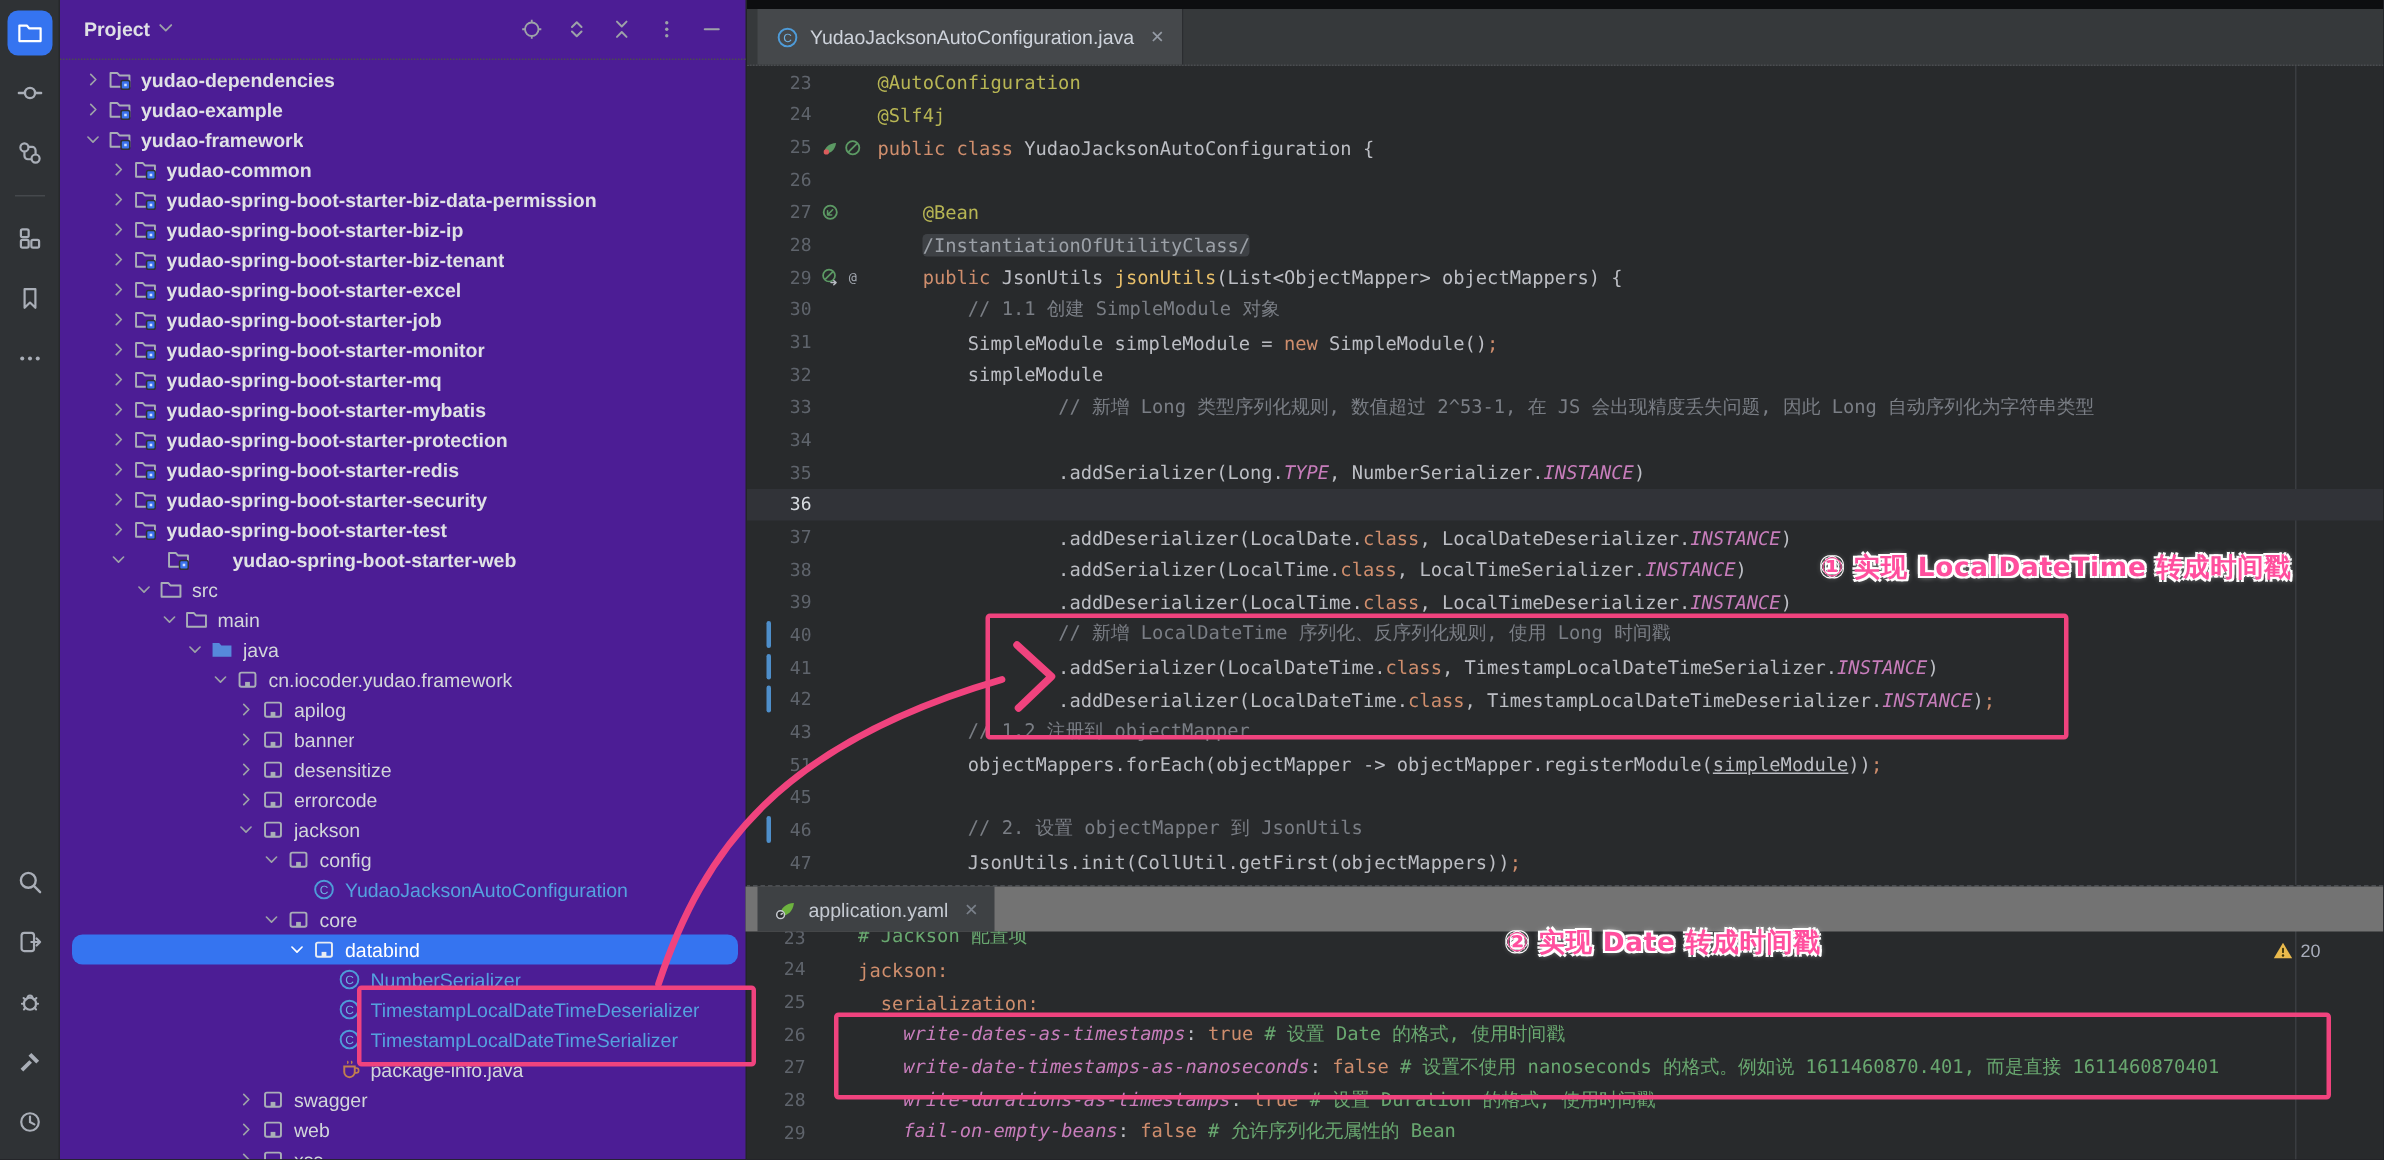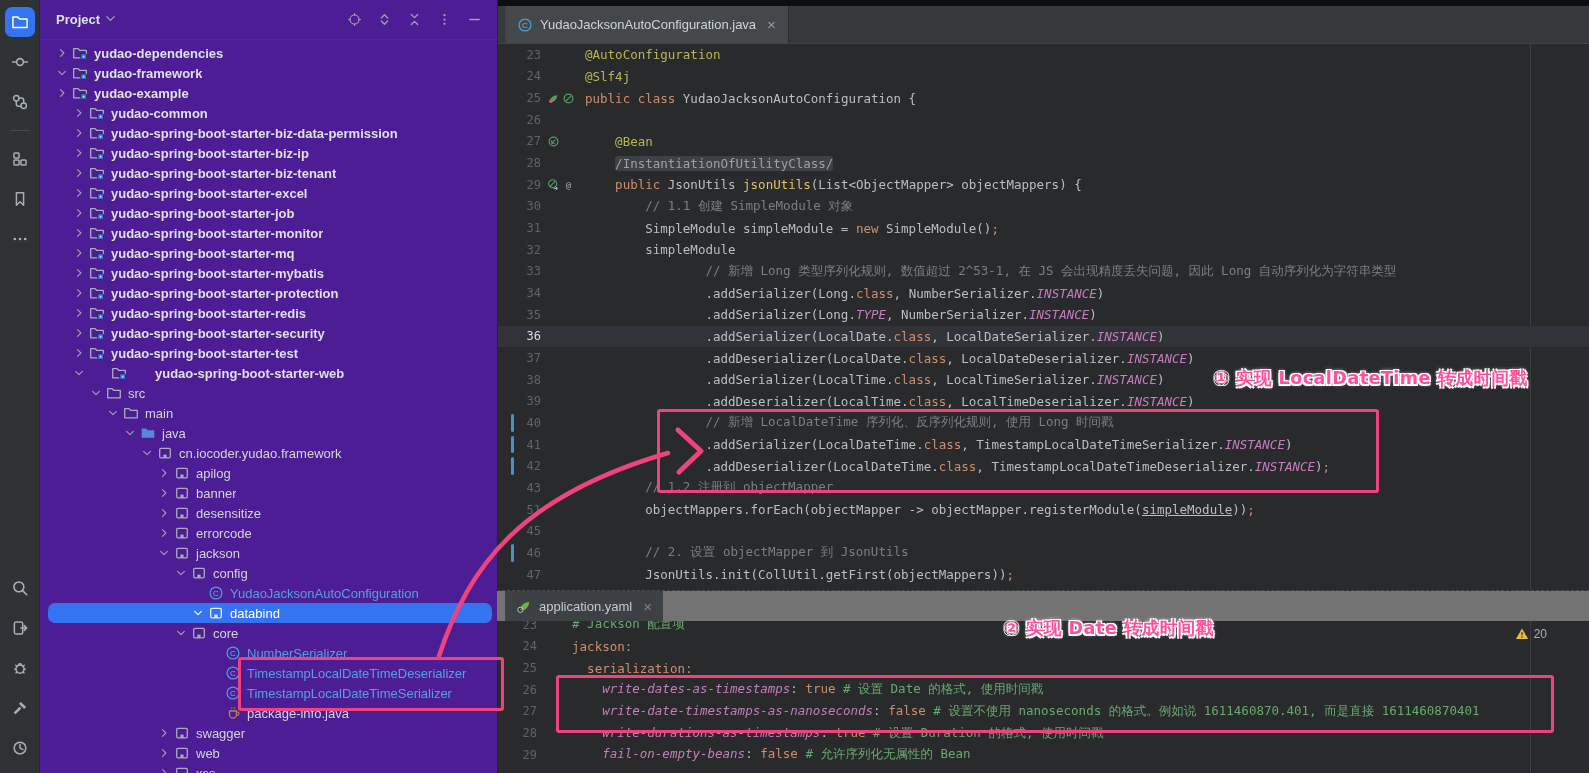--- a/index.html
+++ b/index.html
@@ -259,49 +259,49 @@
               <rect x="8.7" y="8.7" width="5.8" height="5.8" rx="1.2" fill="#3B72EE" stroke="#2F3235"></rect>
               <rect x="10.8" y="10.8" width="1.7" height="1.7" fill="#CFE0FF"></rect>
             </svg>
           </span>
           <span class="tlabel">yudao-dependencies</span>
         </div>
         <div class="trow t-mod" style="padding-left: 6px;">
           <span class="tchev">
             <span class="isvg">
               <svg viewBox="0 0 16 16">
+                <path d="M6 3.5 L10.5 8 L6 12.5" stroke="currentColor" stroke-width="1.5" fill="none" stroke-linecap="round" stroke-linejoin="round"></path>
+              </svg>
+            </span>
+          </span>
+          <span class="isvg ticon">
+            <svg viewBox="0 0 16 16">
+              <path d="M1.7 12.8V3.6h4.4l1.5 1.7h6.7v7.5z" stroke="currentColor" stroke-width="1.3" fill="none" stroke-linejoin="round"></path>
+              <rect x="8.7" y="8.7" width="5.8" height="5.8" rx="1.2" fill="#3B72EE" stroke="#2F3235"></rect>
+              <rect x="10.8" y="10.8" width="1.7" height="1.7" fill="#CFE0FF"></rect>
+            </svg>
+          </span>
+          <span class="tlabel">yudao-example</span>
+        </div>
+        <div class="trow t-mod" style="padding-left: 6px;">
+          <span class="tchev">
+            <span class="isvg">
+              <svg viewBox="0 0 16 16">
                 <path d="M3.5 5.8 L8 10.3 L12.5 5.8" stroke="currentColor" stroke-width="1.5" fill="none" stroke-linecap="round" stroke-linejoin="round"></path>
               </svg>
             </span>
           </span>
           <span class="isvg ticon">
             <svg viewBox="0 0 16 16">
               <path d="M1.7 12.8V3.6h4.4l1.5 1.7h6.7v7.5z" stroke="currentColor" stroke-width="1.3" fill="none" stroke-linejoin="round"></path>
               <rect x="8.7" y="8.7" width="5.8" height="5.8" rx="1.2" fill="#3B72EE" stroke="#2F3235"></rect>
               <rect x="10.8" y="10.8" width="1.7" height="1.7" fill="#CFE0FF"></rect>
             </svg>
           </span>
           <span class="tlabel">yudao-framework</span>
-        </div>
-        <div class="trow t-mod" style="padding-left: 6px;">
-          <span class="tchev">
-            <span class="isvg">
-              <svg viewBox="0 0 16 16">
-                <path d="M6 3.5 L10.5 8 L6 12.5" stroke="currentColor" stroke-width="1.5" fill="none" stroke-linecap="round" stroke-linejoin="round"></path>
-              </svg>
-            </span>
-          </span>
-          <span class="isvg ticon">
-            <svg viewBox="0 0 16 16">
-              <path d="M1.7 12.8V3.6h4.4l1.5 1.7h6.7v7.5z" stroke="currentColor" stroke-width="1.3" fill="none" stroke-linejoin="round"></path>
-              <rect x="8.7" y="8.7" width="5.8" height="5.8" rx="1.2" fill="#3B72EE" stroke="#2F3235"></rect>
-              <rect x="10.8" y="10.8" width="1.7" height="1.7" fill="#CFE0FF"></rect>
-            </svg>
-          </span>
-          <span class="tlabel">yudao-example</span>
         </div>
         <div class="trow t-mod" style="padding-left: 23px;">
           <span class="tchev">
             <span class="isvg">
               <svg viewBox="0 0 16 16">
                 <path d="M6 3.5 L10.5 8 L6 12.5" stroke="currentColor" stroke-width="1.5" fill="none" stroke-linecap="round" stroke-linejoin="round"></path>
               </svg>
             </span>
           </span>
           <span class="isvg ticon">
@@ -694,51 +694,51 @@
         <div class="trow t-cls" style="padding-left: 142px;">
           <span class="tchev"></span>
           <span class="isvg ticon">
             <svg viewBox="0 0 16 16">
               <circle cx="8" cy="8" r="5.9" fill="none" stroke="#4E9BD8" stroke-width="1.3"></circle>
               <text x="8" y="11" font-size="8" text-anchor="middle" fill="#6FB1E3" font-family="sans-serif">C</text>
             </svg>
           </span>
           <span class="tlabel">YudaoJacksonAutoConfiguration</span>
         </div>
+        <div class="trow" style="padding-left: 125px;">
+          <span class="tchev">
+            <span class="isvg">
+              <svg viewBox="0 0 16 16">
+                <path d="M3.5 5.8 L8 10.3 L12.5 5.8" stroke="currentColor" stroke-width="1.5" fill="none" stroke-linecap="round" stroke-linejoin="round"></path>
+              </svg>
+            </span>
+          </span>
+          <span class="isvg ticon">
+            <svg viewBox="0 0 16 16">
+              <rect x="2.7" y="3.4" width="10.6" height="9.4" rx="1.2" stroke="currentColor" stroke-width="1.3" fill="none"></rect>
+              <rect x="6.4" y="9.6" width="3.2" height="3.2" fill="currentColor"></rect>
+            </svg>
+          </span>
+          <span class="tlabel">core</span>
+        </div>
         <div class="trow sel" style="padding-left: 142px;">
           <span class="tchev">
             <span class="isvg">
               <svg viewBox="0 0 16 16">
                 <path d="M3.5 5.8 L8 10.3 L12.5 5.8" stroke="currentColor" stroke-width="1.5" fill="none" stroke-linecap="round" stroke-linejoin="round"></path>
               </svg>
             </span>
           </span>
           <span class="isvg ticon">
             <svg viewBox="0 0 16 16">
               <rect x="2.7" y="3.4" width="10.6" height="9.4" rx="1.2" stroke="currentColor" stroke-width="1.3" fill="none"></rect>
               <rect x="6.4" y="9.6" width="3.2" height="3.2" fill="currentColor"></rect>
             </svg>
           </span>
           <span class="tlabel">databind</span>
-        </div>
-        <div class="trow" style="padding-left: 125px;">
-          <span class="tchev">
-            <span class="isvg">
-              <svg viewBox="0 0 16 16">
-                <path d="M3.5 5.8 L8 10.3 L12.5 5.8" stroke="currentColor" stroke-width="1.5" fill="none" stroke-linecap="round" stroke-linejoin="round"></path>
-              </svg>
-            </span>
-          </span>
-          <span class="isvg ticon">
-            <svg viewBox="0 0 16 16">
-              <rect x="2.7" y="3.4" width="10.6" height="9.4" rx="1.2" stroke="currentColor" stroke-width="1.3" fill="none"></rect>
-              <rect x="6.4" y="9.6" width="3.2" height="3.2" fill="currentColor"></rect>
-            </svg>
-          </span>
-          <span class="tlabel">core</span>
         </div>
         <div class="trow t-cls" style="padding-left: 159px;">
           <span class="tchev"></span>
           <span class="isvg ticon">
             <svg viewBox="0 0 16 16">
               <circle cx="8" cy="8" r="5.9" fill="none" stroke="#4E9BD8" stroke-width="1.3"></circle>
               <text x="8" y="11" font-size="8" text-anchor="middle" fill="#6FB1E3" font-family="sans-serif">C</text>
             </svg>
           </span>
           <span class="tlabel">NumberSerializer</span>
@@ -925,31 +925,29 @@
           <span class="ctext"><span class="s-d">        simpleModule</span></span>
         </div>
         <div class="cline">
           <span class="ln">33</span>
           <span class="gut" style="width: 40px;"></span>
           <span class="ctext"><span class="s-d">                </span><span class="s-cm">// 新增 Long 类型序列化规则, 数值超过 2^53-1, 在 JS 会出现精度丢失问题, 因此 Long 自动序列化为字符串类型</span></span>
         </div>
         <div class="cline">
           <span class="ln">34</span>
           <span class="gut" style="width: 40px;"></span>
-          <span class="ctext"><span class="s-d">                .addSerializer(Long.</span><span class="s-kw">class</span><span class="s-d">, NumberSerializer.</span><span class="s-it">INSTANCE</span><span class="s-d">)</span></span>
         </div>
         <div class="cline">
           <span class="ln">35</span>
           <span class="gut" style="width: 40px;"></span>
           <span class="ctext"><span class="s-d">                .addSerializer(Long.</span><span class="s-it">TYPE</span><span class="s-d">, NumberSerializer.</span><span class="s-it">INSTANCE</span><span class="s-d">)</span></span>
         </div>
         <div class="cline cur">
           <span class="ln">36</span>
           <span class="gut" style="width: 40px;"></span>
-          <span class="ctext"><span class="s-d">                .addSerializer(LocalDate.</span><span class="s-kw">class</span><span class="s-d">, LocalDateSerializer.</span><span class="s-it">INSTANCE</span><span class="s-d">)</span></span>
         </div>
         <div class="cline">
           <span class="ln">37</span>
           <span class="gut" style="width: 40px;"></span>
           <span class="ctext"><span class="s-d">                .addDeserializer(LocalDate.</span><span class="s-kw">class</span><span class="s-d">, LocalDateDeserializer.</span><span class="s-it">INSTANCE</span><span class="s-d">)</span></span>
         </div>
         <div class="cline">
           <span class="ln">38</span>
           <span class="gut" style="width: 40px;"></span>
           <span class="ctext"><span class="s-d">                .addSerializer(LocalTime.</span><span class="s-kw">class</span><span class="s-d">, LocalTimeSerializer.</span><span class="s-it">INSTANCE</span><span class="s-d">)</span></span>

